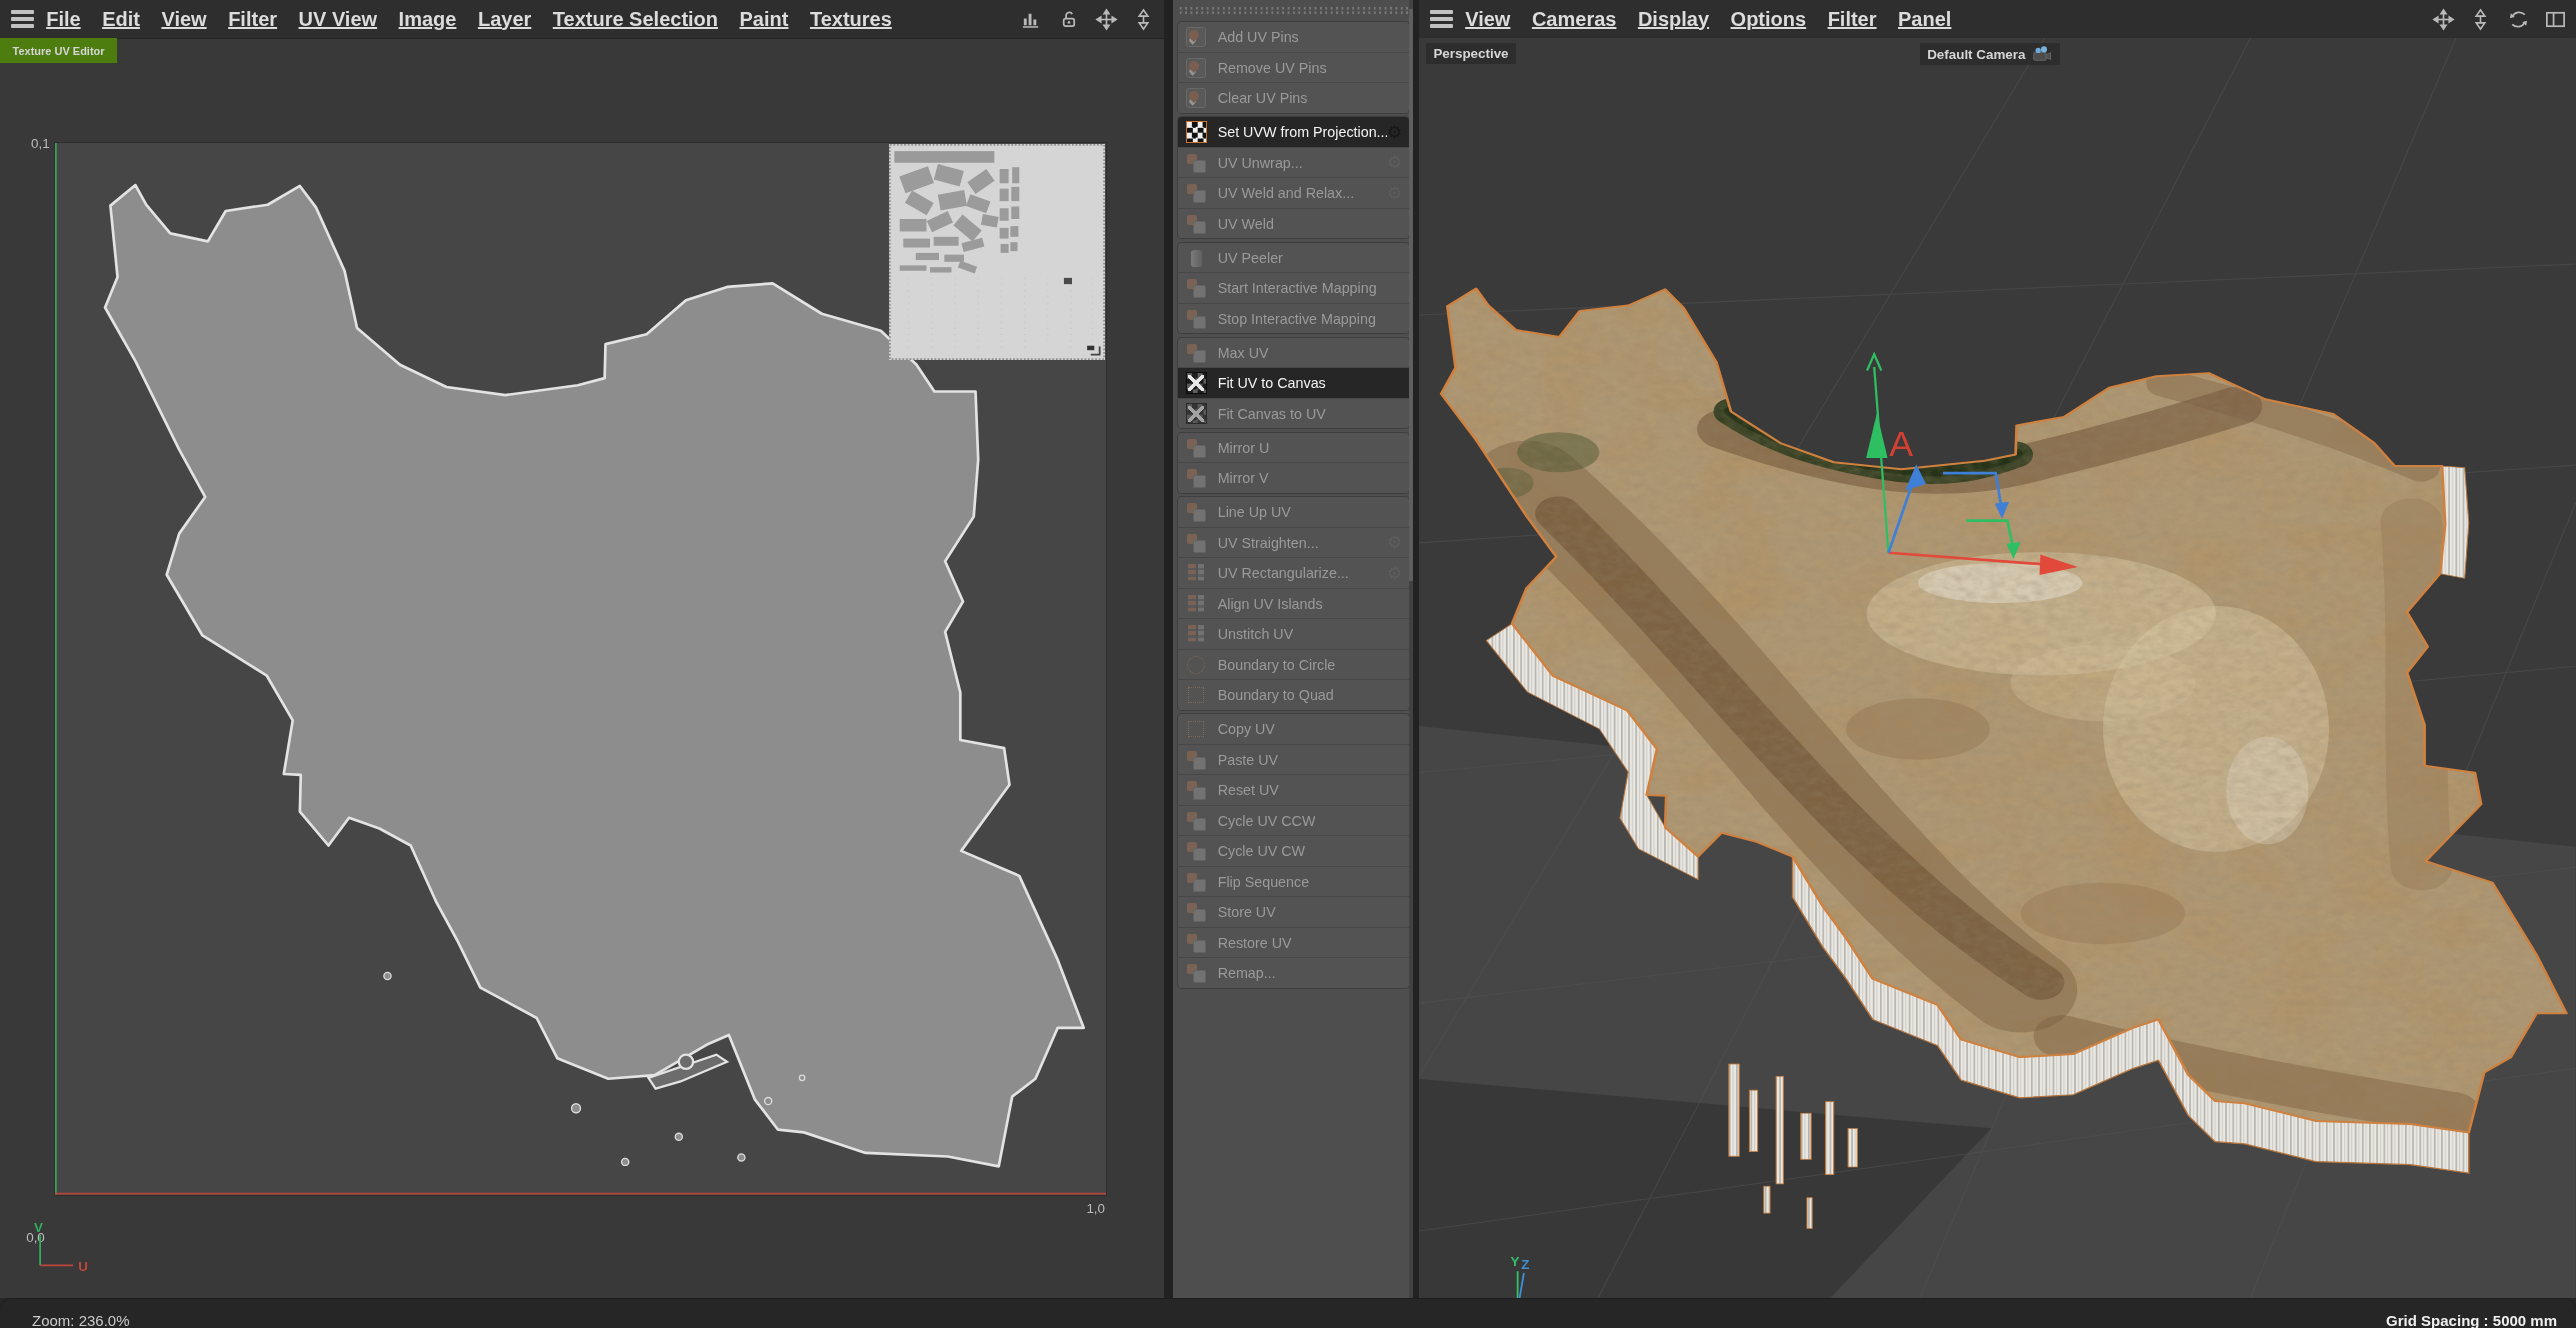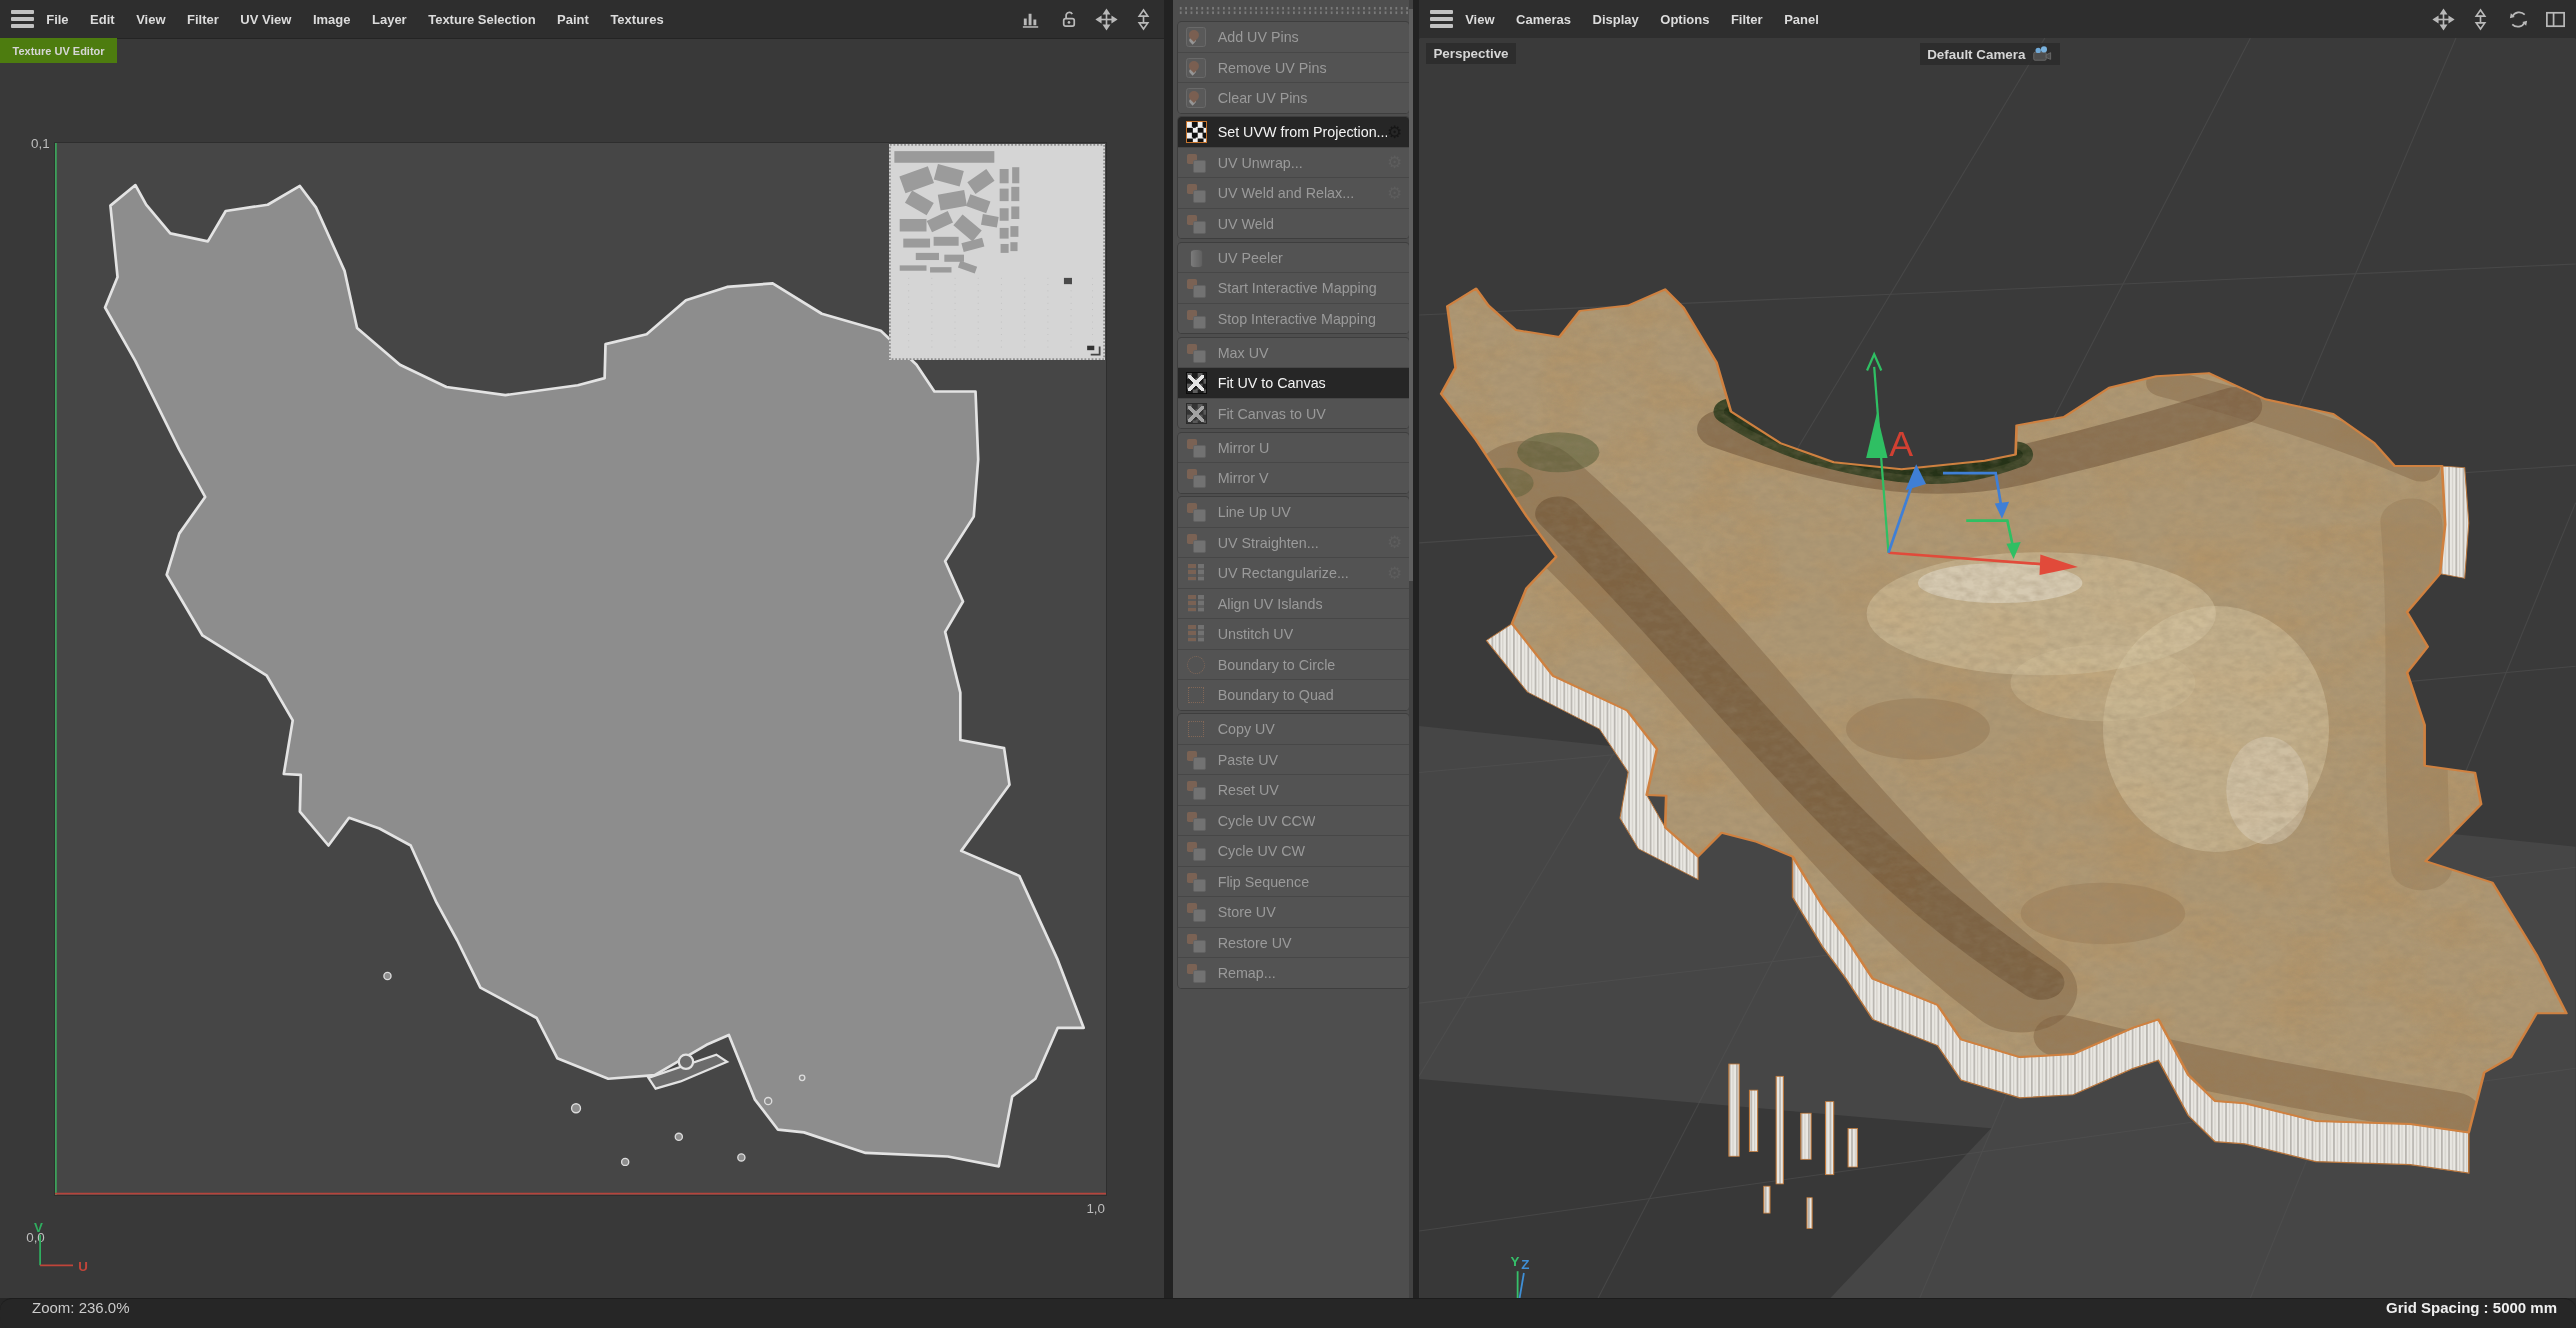--- a/index.html
+++ b/index.html
@@ -3,21 +3,21 @@
 <meta charset="utf-8">
 <style>
   html,body{margin:0;padding:0;background:#262626;width:2576px;height:1328px;overflow:hidden;
     font-family:"Liberation Sans",sans-serif;-webkit-font-smoothing:antialiased;}
   #app{position:relative;width:2576px;height:1328px;background:#262626;}
   
   .menubar{position:absolute;top:0;height:38px;background:#2e2e2e;border-bottom:0.9px solid #242424;
     display:flex;align-items:center;color:#d9d9d9;}
   .hamburger{width:23px;height:18px;margin:0 12.5px 0 10.7px;display:flex;flex-direction:column;justify-content:space-between;cursor:pointer;}
   .hamburger i{display:block;height:3.6px;background:#c2c2c2;border-radius:0.9px;}
-  .menu-items{display:flex;gap:21.5px;font-size:13px;font-weight:600;color:#dcdcdc;white-space:nowrap;}
+  .menu-items{display:flex;gap:21.5px;font-size:20px;font-weight:600;color:#dcdcdc;white-space:nowrap;text-decoration:underline;}
   .menu-items .menu-item{cursor:default;}
   .bar-icons{margin-left:auto;display:flex;gap:14.3px;align-items:center;padding-right:9px;}
   .bar-icons svg{display:block;}
   
   #left-panel{position:absolute;left:0;top:0;width:1164px;height:1298px;background:#393939;}
   #left-panel .menubar{left:0;width:1164px;}
   .tab-chip{position:absolute;left:0;top:38px;height:25px;padding:0 12.5px;background:#4d7c0f;
     color:#d6d6d6;font-size:11px;font-weight:700;display:flex;align-items:center;}
   #uv-canvas{position:absolute;left:55px;top:143px;width:1051px;height:1052px;background:#464646;
     outline:0.9px solid #2e2e2e;}
@@ -62,21 +62,21 @@
   
   .splitter{position:absolute;top:0;height:1298px;background:#222;}
   
   #right-panel{position:absolute;left:1419px;top:0;width:1157px;height:1298px;background:#3a3a3a;}
   #right-panel .menubar{left:0;width:1157px;}
   #viewport{position:absolute;left:0;top:38px;width:1157px;height:1260px;overflow:hidden;}
   .chip{position:absolute;background:rgba(43,43,43,.85);color:#d6d6d6;font-size:13.4px;font-weight:700;
     padding:2.7px 7.2px;display:flex;align-items:center;gap:5.4px;}
   
   #statusbar{position:absolute;left:0;top:1298px;width:2576px;height:30px;background:#262626;border-top:0.9px solid #1c1c1c;
-    display:flex;align-items:flex-start;color:#cbcbcb;font-size:15px;border-radius:12px;}
+    display:flex;align-items:flex-end;color:#cbcbcb;font-size:15px;border-radius:12px;}
   #status-zoom{margin-left:32px;}
   #status-grid{margin-left:auto;margin-right:19px;color:#efefef;font-weight:700;}
   .axis-label{font-weight:700;}
 </style>
 </head>
 <body>
 
 <svg width="0" height="0" style="position:absolute">
   <defs>
     <path id="iranPath" d="M90,47 L102,69 L129,101 L171,110 L191,76 L238,69 L274,48 L292,72 L324,143 L338,207 L386,248 L438,273 L504,282 L585,271 L615,263 L616,225 L662,214 L706,176 L752,161 L803,157 L858,191 L924,210 L964,248 L984,278 L1030,278 L1033,354 L1028,418 L996,468 L1016,513 L996,547 L1013,615 L1013,668 L1062,677 L1068,718 L1014,792 L1079,820 L1122,914 L1151,990 L1122,990 L1097,1047 L1071,1067 L1056,1145 L999,1134 L907,1130 L838,1107 L809,1104 L783,1070 L754,998 L729,1009 L671,1043 L619,1047 L562,1024 L539,979 L476,945 L450,892 L427,850 L398,786 L363,767 L329,755 L306,786 L274,748 L275,707 L256,706 L266,646 L237,596 L165,551 L125,483 L139,437 L168,396 L139,343 L90,244 L56,184 L70,150 L62,70 Z"></path>

